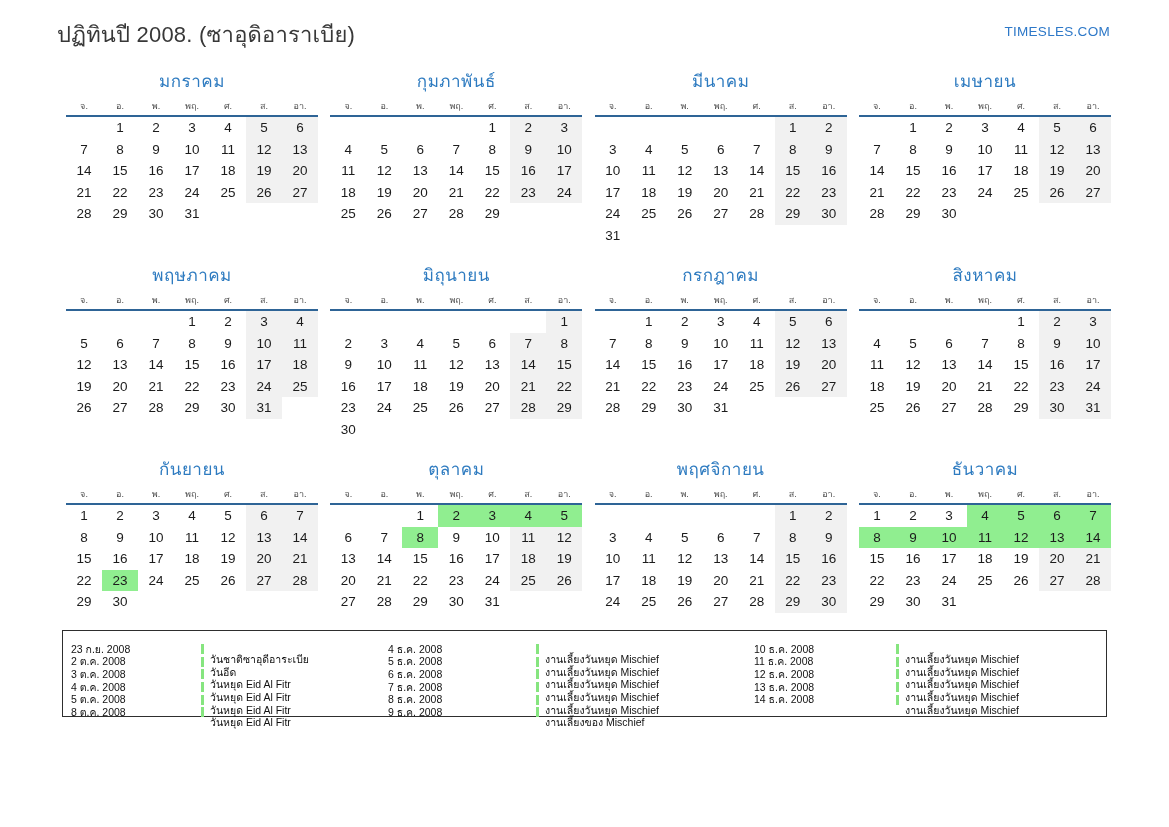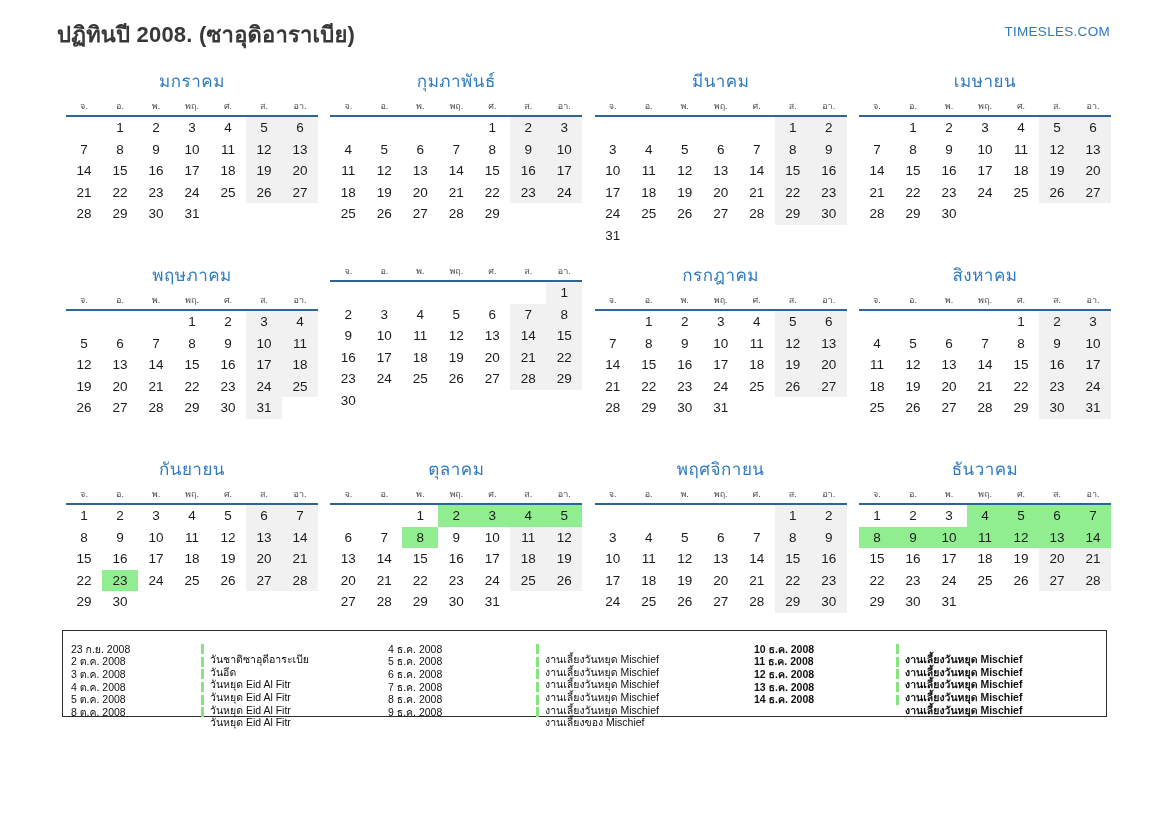--- a/index.html
+++ b/index.html
@@ -4,21 +4,21 @@
 <style>
   html,body{margin:0;padding:0;background:#fff;}
   body{
     width:1169px;height:827px;position:relative;overflow:hidden;
     font-family:"Liberation Sans","DejaVu Sans",sans-serif;
     -webkit-font-smoothing:antialiased;
   }
   .page-header{position:absolute;left:0;top:0;width:100%;height:60px;}
   .page-title{
     position:absolute;left:57px;top:17px;margin:0;
-    font-size:22px;font-weight:700;color:#383838;letter-spacing:.2px;
+    font-size:22px;font-weight:400;color:#383838;letter-spacing:.2px;
   }
   .site-link{
     position:absolute;right:59px;top:24px;
     font-size:13.5px;color:var(--site-blue);text-decoration:none;letter-spacing:.3px;
   }
   .months-grid{
     position:absolute;left:66px;top:70px;width:1045px;
     display:grid;grid-template-columns:repeat(4,252px);
     justify-content:space-between;grid-auto-rows:194px;
   }
@@ -35,21 +35,21 @@
   .we{background:var(--weekend-bg);}
   .hl{background:var(--holiday-green);}
   .legend{
     position:absolute;left:62px;top:630px;width:1045px;height:87px;
     border:1px solid #2e2e2e;box-sizing:border-box;
     display:flex;padding-top:12px;background:#fff;
   }
   .legend-col{display:flex;flex-direction:column;}
   .legend-col-1{width:315px;}
   .legend-col-2{width:370px;}
-  .legend-col-3{flex:1;font-weight:bold;}
+  .legend-col-3{flex:1;}
   .legend-row{display:flex;align-items:center;height:12.6px;}
   .legend-date{font-size:10.5px;color:#111;flex:none;}
   .legend-col-1 .legend-date{padding-left:8px;width:130px;}
   .legend-col-2 .legend-date{padding-left:10px;width:148px;}
   .legend-col-3 .legend-date{padding-left:6px;width:142px;}
   .legend-bar{flex:none;width:3px;height:10px;background:var(--bar-green);margin-right:6px;}
   .legend-label{font-size:10.5px;color:#111;white-space:nowrap;margin-top:21px;}
 </style>
 </head>
 <body>
@@ -348,20 +348,21 @@
         <span class="cell day">26</span>
         <span class="cell day">27</span>
         <span class="cell day">28</span>
         <span class="cell day">29</span>
         <span class="cell day">30</span>
         <span class="cell day we">31</span>
         <span class="cell day"></span>
       </div>
     </div>
     <div class="month">
+      <div class="month-title">มิถุนายน</div>
       <div class="week-row head-row">
         <span class="cell wd">จ.</span>
         <span class="cell wd">อ.</span>
         <span class="cell wd">พ.</span>
         <span class="cell wd">พฤ.</span>
         <span class="cell wd">ศ.</span>
         <span class="cell wd">ส.</span>
         <span class="cell wd">อา.</span>
       </div>
       <div class="week-row">

